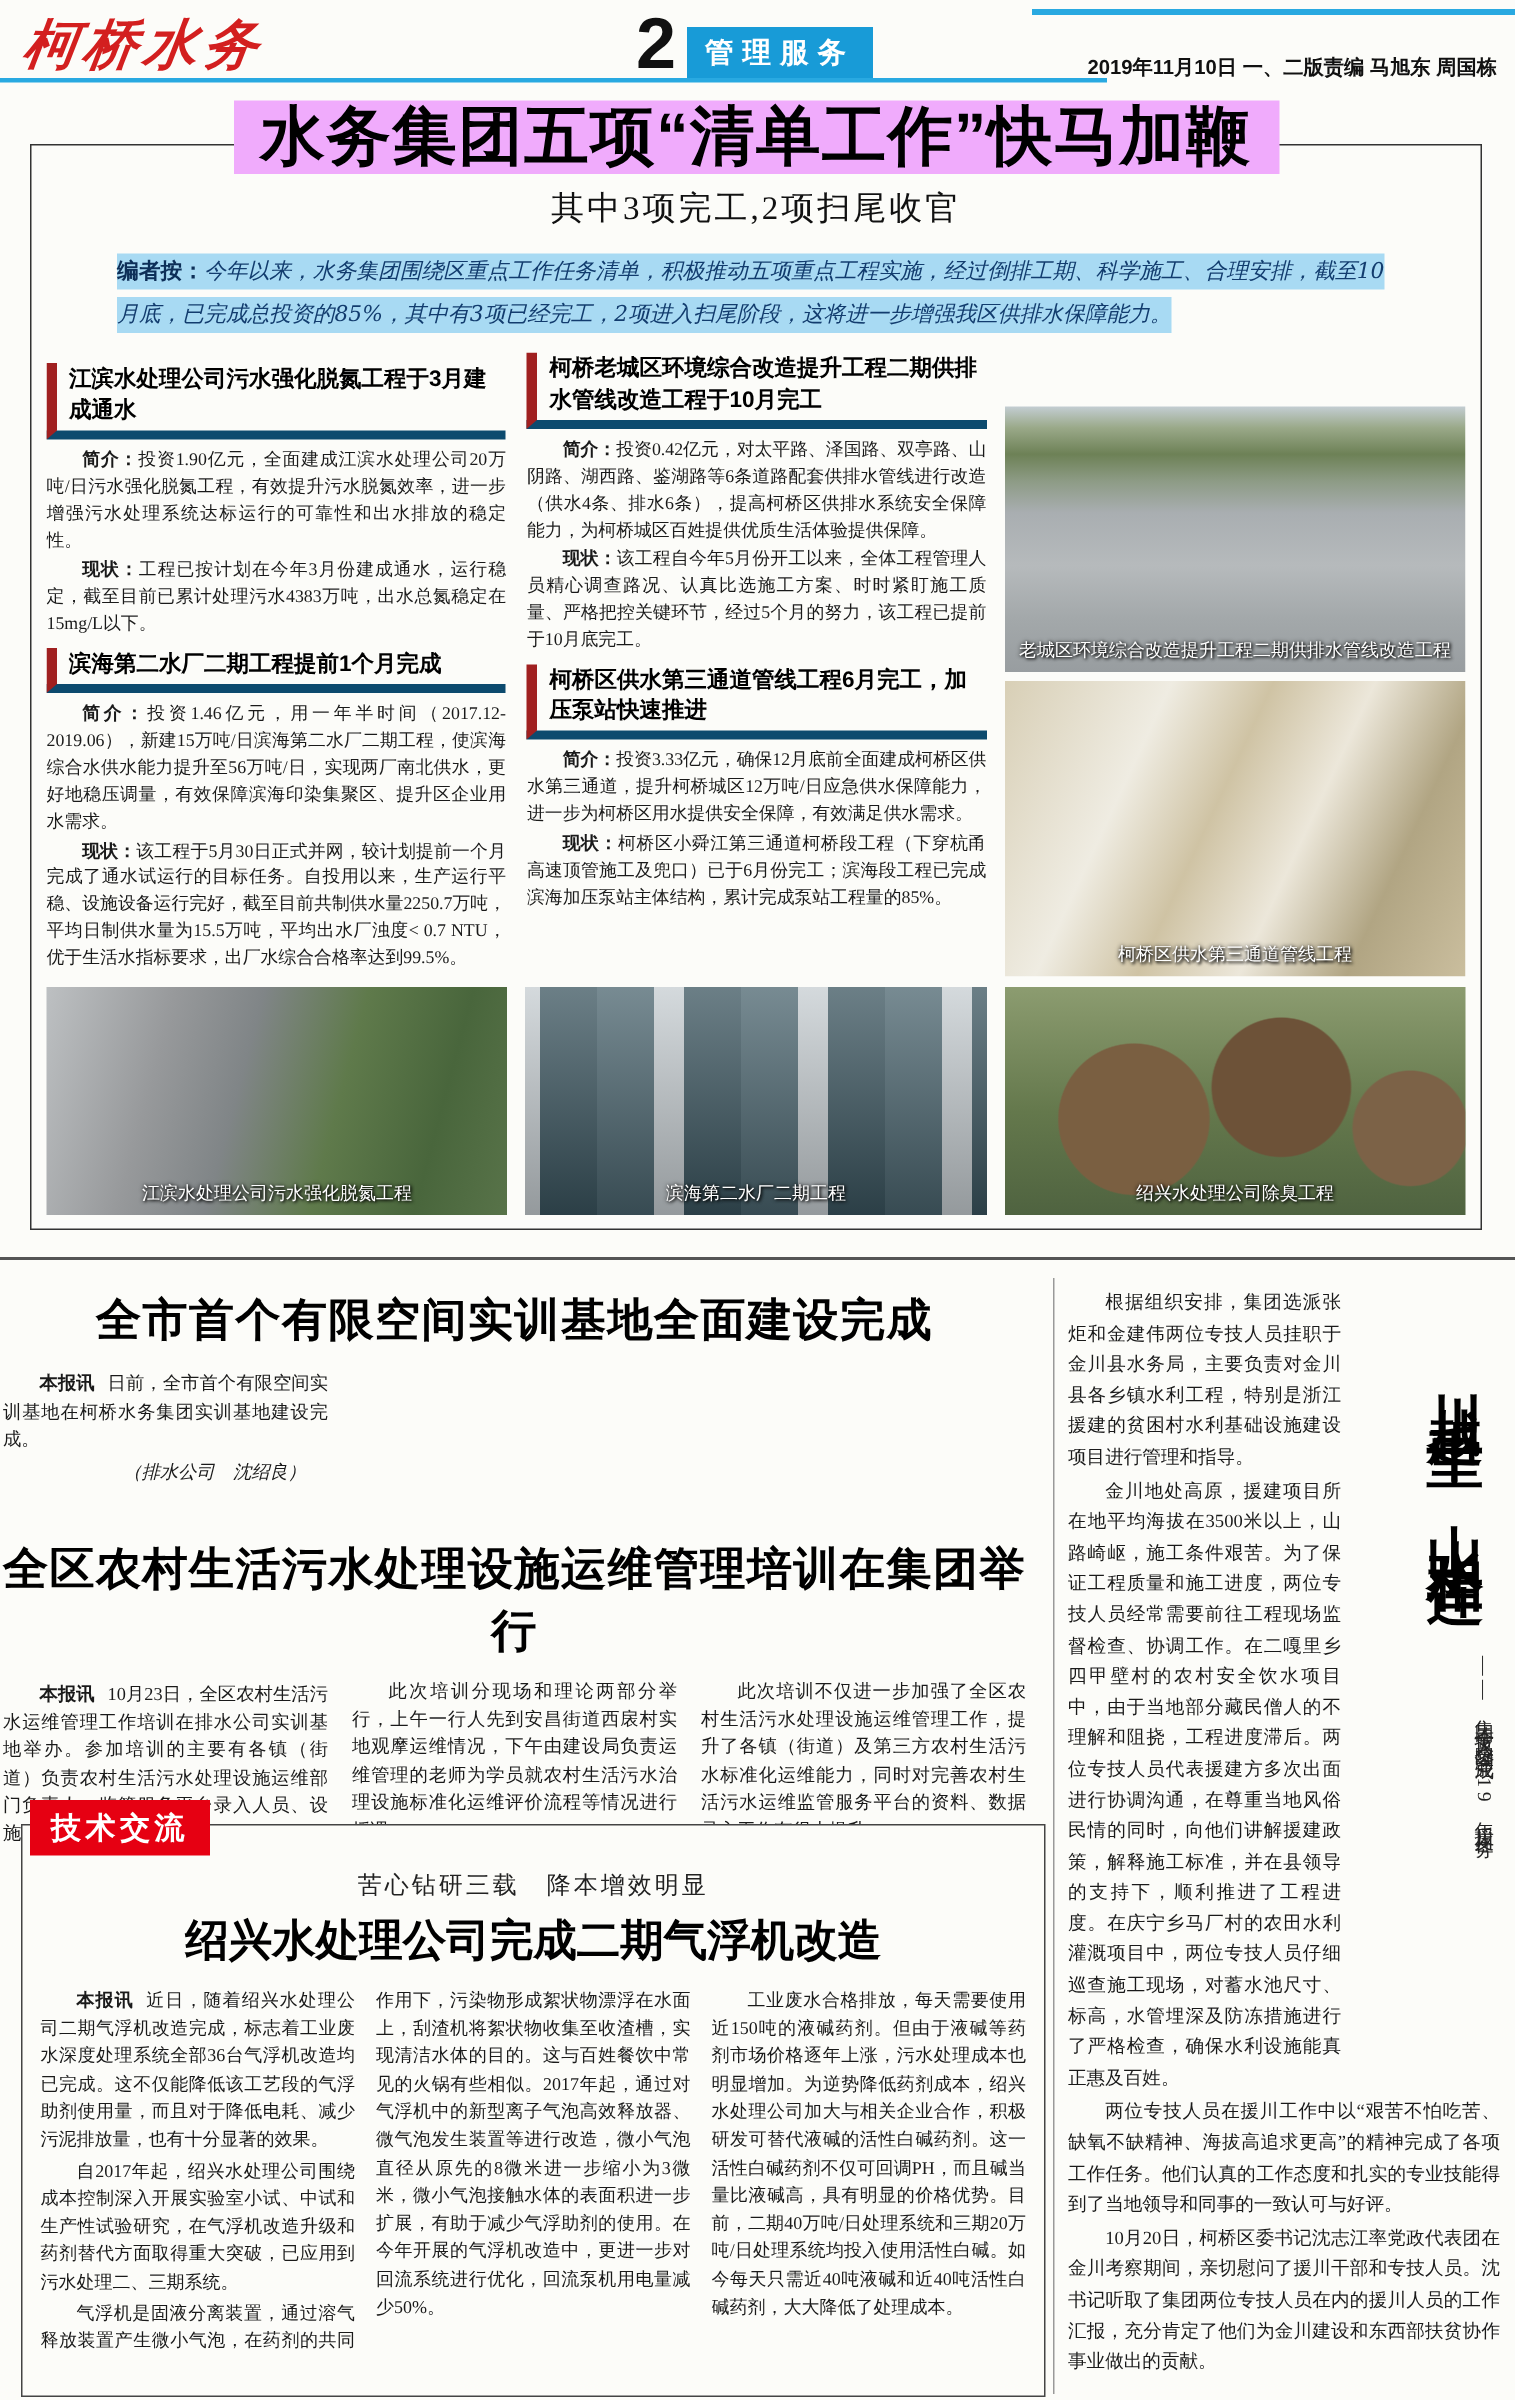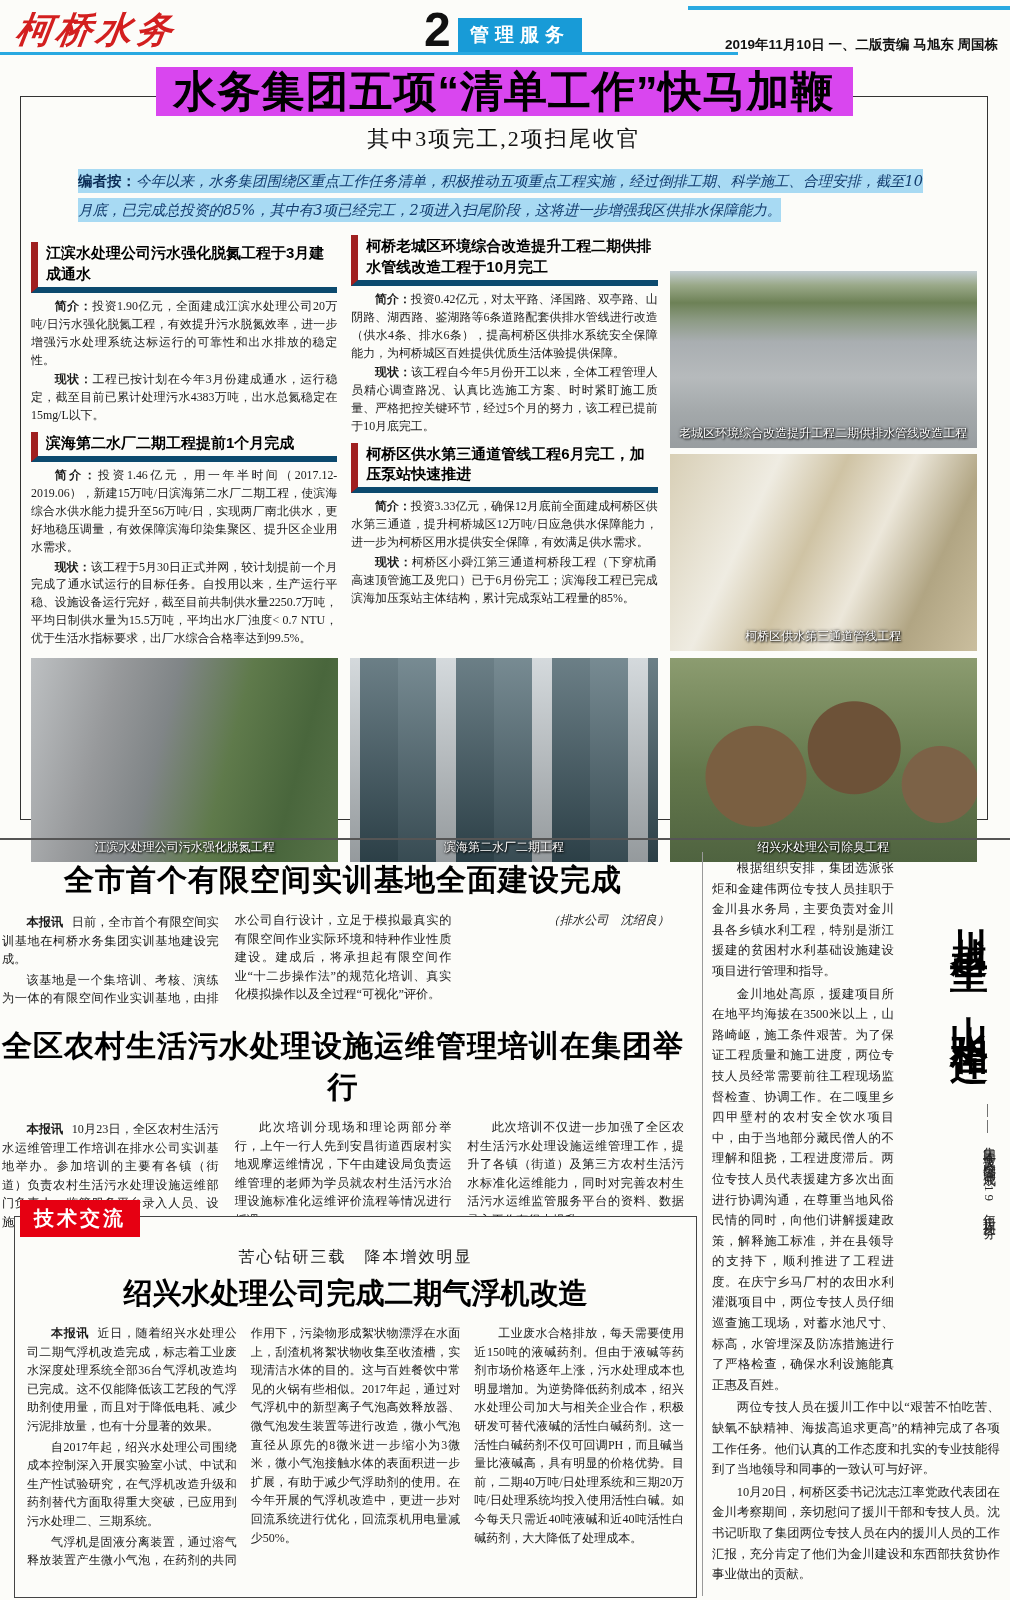--- a/index.html
+++ b/index.html
@@ -11,21 +11,21 @@
   .top-blue-line{position:absolute;top:6px;left:688px;right:0;height:4px;background:#29a9e1;}
   .mast-blue-line{position:absolute;top:52px;left:0;width:738px;height:3px;background:#29a9e1;}
   .page-num{position:absolute;left:424px;top:2px;font-size:48px;font-weight:900;
             font-family:"Liberation Sans",sans-serif;color:#111;}
   .badge{position:absolute;left:458px;top:18px;background:#189bd7;color:#fff;font-weight:bold;
          font-size:19px;padding:4px 12px;letter-spacing:6px;font-family:"Liberation Sans",sans-serif;}
   .date-line{position:absolute;top:36px;right:12px;font-size:13.5px;font-weight:bold;
              font-family:"Liberation Sans",sans-serif;color:#111;}
   
   .lead-frame{position:absolute;left:20px;top:96px;width:966px;height:722px;border:1.5px solid #333;}
-  .lead-headline{position:relative;margin:-30px auto 0;width:fit-content;background:#d946ef;
+  .lead-headline{position:relative;margin:-30px auto 0;width:fit-content;background:#f0abfc;
                  padding:0 18px;font-size:43px;font-weight:900;font-family:"Liberation Sans",sans-serif;
                  letter-spacing:1px;color:#000;line-height:1.15;}
   .lead-subtitle{text-align:center;font-size:22px;margin-top:8px;color:#111;letter-spacing:2px;}
   .editors-note{width:852px;margin:12px auto 0;font-size:14.5px;line-height:2.0;color:#123c6e;
                 font-family:"DejaVu Serif",serif;font-style:italic;}
   .editors-note .hl{background:#a8daf3;padding:4px 0;box-decoration-break:clone;-webkit-box-decoration-break:clone;}
   .editors-note b{font-style:normal;color:#0d2f58;}
   .lead-main-row{display:flex;gap:12px;margin:10px 10px 0 10px;height:416px;overflow:hidden;}
   .lead-cols{width:632px;column-count:2;column-gap:14px;column-fill:auto;height:416px;
              font-size:11.9px;line-height:1.5;overflow:hidden;}
@@ -41,21 +41,21 @@
                  text-shadow:0 0 3px #000,1px 1px 2px #000;white-space:nowrap;}
   .ph-street{height:178px;background:linear-gradient(180deg,#c3cdd2 0%,#9aa989 8%,#6d8156 18%,#8d9b85 28%,#a9aeb1 40%,#b6babc 60%,#a3a8aa 80%,#989da0 100%);margin-top:36px;}
   .ph-pipes{height:200px;background:linear-gradient(115deg,#d8cfb6 0%,#efece2 28%,#cfc3a4 45%,#ece7da 62%,#b1a583 80%,#cabe9e 100%);}
   .ph-jiangbin{flex:1;background:linear-gradient(105deg,#bdc0c2 0%,#97999b 25%,#808587 42%,#5f7a4b 62%,#49663c 82%,#587349 100%);}
   .ph-channels{flex:1;background:linear-gradient(180deg,rgba(255,255,255,.25),rgba(0,0,0,.25)),
                repeating-linear-gradient(90deg,#c6cdd1 0 10px,#3a545e 10px 48px,#4a646e 48px 86px,#c6cdd1 86px 96px);}
   .ph-tanks{flex:1;background:radial-gradient(circle at 28% 58%,#7a5f41 0 50px,rgba(0,0,0,0) 51px),
             radial-gradient(circle at 60% 44%,#6d5238 0 46px,rgba(0,0,0,0) 47px),
             radial-gradient(circle at 88% 62%,#7c6247 0 38px,rgba(0,0,0,0) 39px),
             linear-gradient(180deg,#8c9c70 0%,#64784c 55%,#4f6340 100%);}
-  .lead-photo-row{display:flex;gap:12px;margin:7px 10px 0 10px;height:204px;}
+  .lead-photo-row{display:flex;gap:12px;margin:7px 10px 0 10px;height:152px;}
   
   .section-divider{position:absolute;top:838px;left:0;width:1010px;height:2px;background:#555;}
   .v-divider{position:absolute;left:702px;top:852px;width:1px;height:744px;background:#999;}
   
   .news-section{position:absolute;left:2px;width:682px;}
   .sec-a{top:852px;height:158px;}
   .sec-b{top:1018px;height:180px;}
   .sec-headline{text-align:center;font-size:30px;font-weight:900;font-family:"Liberation Sans",sans-serif;
                 margin:8px 0 10px;color:#000;letter-spacing:1px;}
   .col-text{column-count:3;column-gap:16px;column-fill:auto;font-size:12.2px;line-height:1.52;
@@ -152,21 +152,20 @@
     </div>
   </div>
 
   <div class="section-divider"></div>
   <div class="v-divider"></div>
 
   <div class="news-section sec-a">
     <h2 class="sec-headline">全市首个有限空间实训基地全面建设完成</h2>
     <div class="col-text cols-a">
       <p><span class="news-lead">本报讯</span><span>日前，全市首个有限空间实训基地在柯桥水务集团实训基地建设完成。</span></p>
-      <p><span>该基地是一个集培训、考核、演练为一体的有限空间作业实训基地，由排水公司自行设计，立足于模拟最真实的有限空间作业实际环境和特种作业性质建设。建成后，将承担起有限空间作业“十二步操作法”的规范化培训、真实化模拟操作以及全过程“可视化”评价。</span></p>
       <div class="byline">（排水公司　沈绍良）</div>
     </div>
   </div>
 
   <div class="news-section sec-b">
     <h2 class="sec-headline">全区农村生活污水处理设施运维管理培训在集团举行</h2>
     <div class="col-text cols-b">
       <p><span class="news-lead">本报讯</span><span>10月23日，全区农村生活污水运维管理工作培训在排水公司实训基地举办。参加培训的主要有各镇（街道）负责农村生活污水处理设施运维部门负责人、监管服务平台录入人员、设施巡查和维修工作人员。</span></p>
       <p><span>此次培训分现场和理论两部分举行，上午一行人先到安昌街道西扆村实地观摩运维情况，下午由建设局负责运维管理的老师为学员就农村生活污水治理设施标准化运维评价流程等情况进行授课。</span></p>
       <p><span>此次培训不仅进一步加强了全区农村生活污水处理设施运维管理工作，提升了各镇（街道）及第三方农村生活污水标准化运维能力，同时对完善农村生活污水运维监管服务平台的资料、数据录入工作有很大提升。</span></p>

